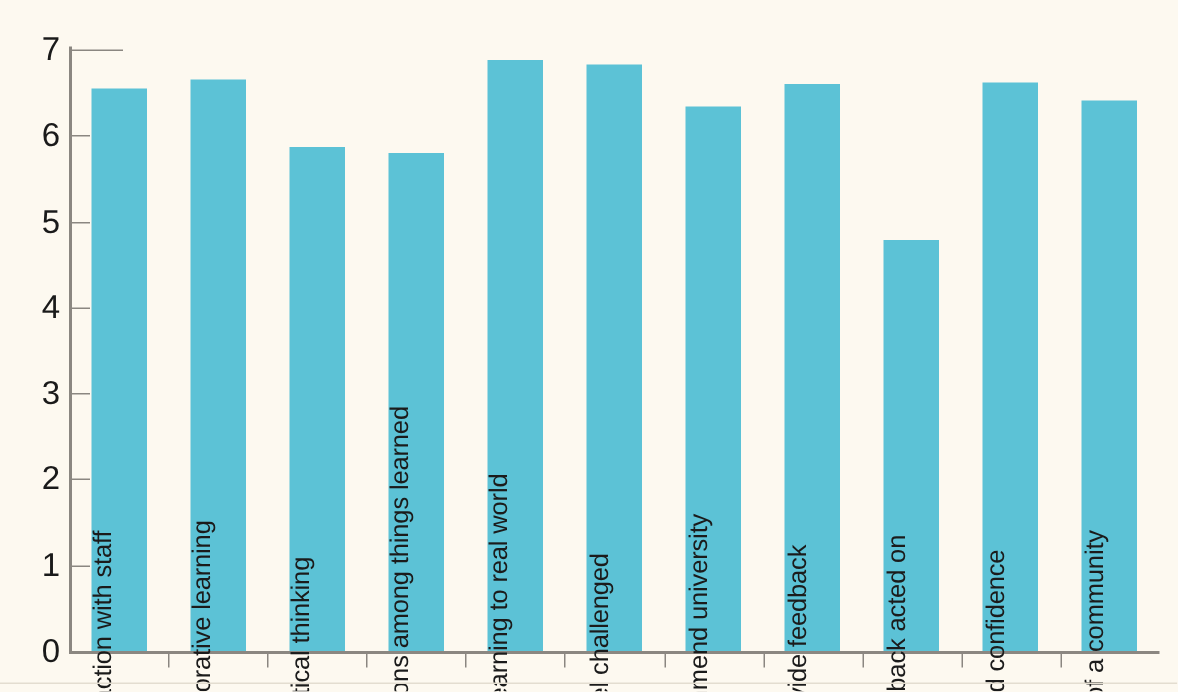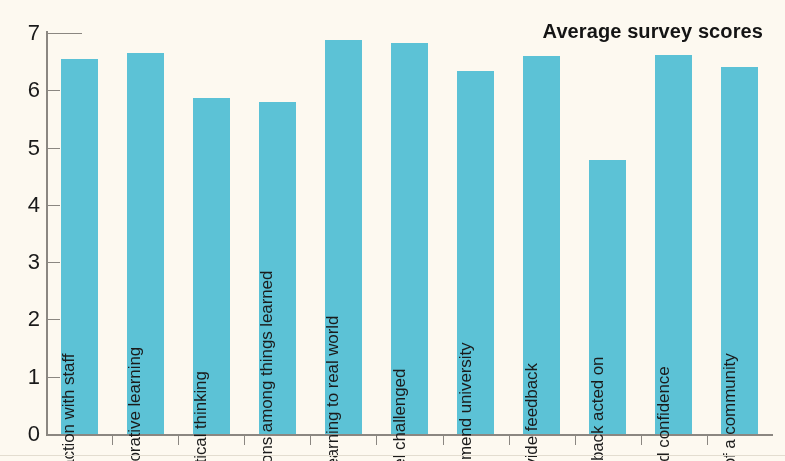--- a/index.html
+++ b/index.html
@@ -133,21 +133,20 @@
     width: 785px;
     height: 1px;
     background: #e3ddd0;
   }
 </style>
 </head>
 <body>
 
 <div id="chart-root">
 
-  <div id="chart-title">Average survey scores</div>
 
   <div id="y-axis-line"></div>
   <div id="x-axis-line"></div>
   <div id="tick-stub-top"></div>
 
   <div id="y-axis">
       <div class="y-tick" style="top: 376.714px;"></div>
       <div class="y-tick" style="top: 319.429px;"></div>
       <div class="y-tick" style="top: 262.143px;"></div>
       <div class="y-tick" style="top: 204.857px;"></div>

